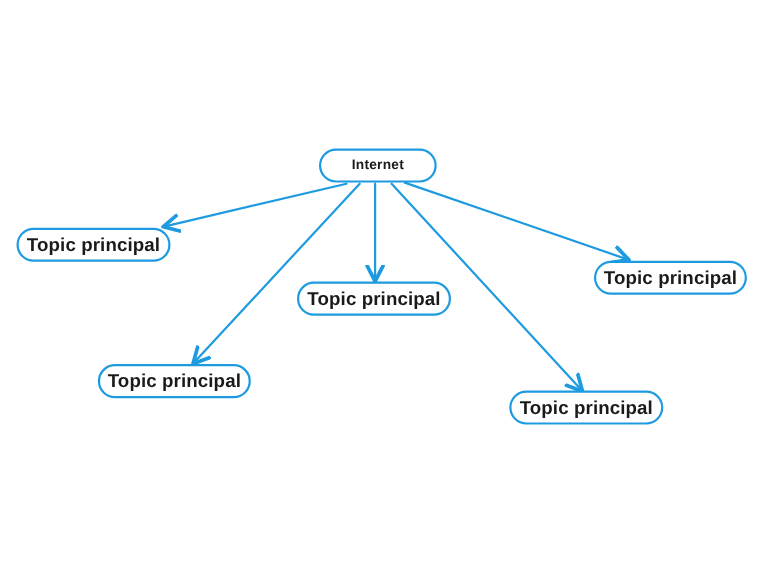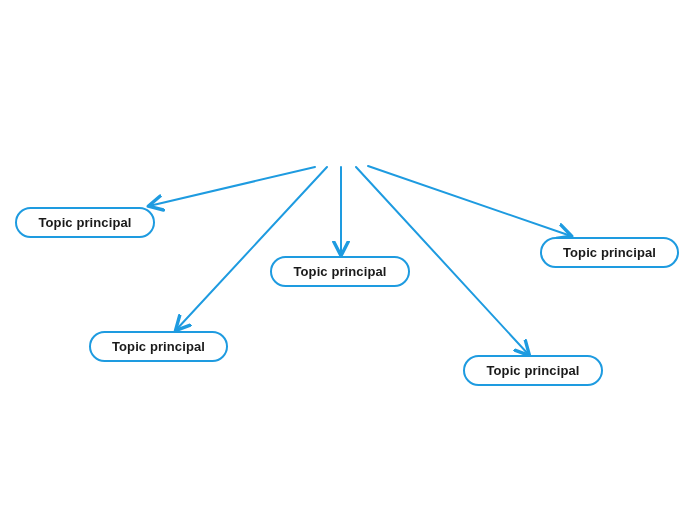--- a/index.html
+++ b/index.html
@@ -38,21 +38,21 @@
   }
   .node-label {
     pointer-events: none;
     line-height: 1;
   }
   .node-hub {
     font-size: 12.5px;
     letter-spacing: 0.2px;
   }
   .node-leaf {
-    font-size: 13px;
+    font-size: 17px;
     letter-spacing: 0.1px;
   }
 </style>
 </head>
 <body>
 
 <div id="canvas" style="background: rgb(255, 255, 255);">
 
   <svg id="edges" viewBox="0 0 696 520" xmlns="http://www.w3.org/2000/svg">
     <defs>
@@ -62,20 +62,23 @@
     </defs>
     <g id="edge-lines" stroke="#1E9BE0" stroke-width="2" fill="none" stroke-linecap="round" marker-end="url(#arrowhead)">
         <line x1="315" y1="167" x2="149" y2="206"></line>
         <line x1="327" y1="167" x2="176" y2="330"></line>
         <line x1="341" y1="167" x2="341" y2="255"></line>
         <line x1="356" y1="167" x2="529" y2="355"></line>
         <line x1="368" y1="166" x2="571" y2="236"></line>
       </g>
   </svg>
 
+  <div class="node node-hub" style="left: 290px; top: 135px; width: 107px; height: 31px; border-color: rgb(30, 155, 224); color: rgb(26, 26, 26);">
+    <span class="node-label">Internet</span>
+  </div>
 
   <div class="node node-leaf" style="left: 15px; top: 207px; width: 140px; height: 31px; border-color: rgb(30, 155, 224); color: rgb(26, 26, 26);">
     <span class="node-label">Topic principal</span>
   </div>
 
   <div class="node node-leaf" style="left: 89px; top: 331px; width: 139px; height: 31px; border-color: rgb(30, 155, 224); color: rgb(26, 26, 26);">
     <span class="node-label">Topic principal</span>
   </div>
 
   <div class="node node-leaf" style="left: 270px; top: 256px; width: 140px; height: 31px; border-color: rgb(30, 155, 224); color: rgb(26, 26, 26);">

